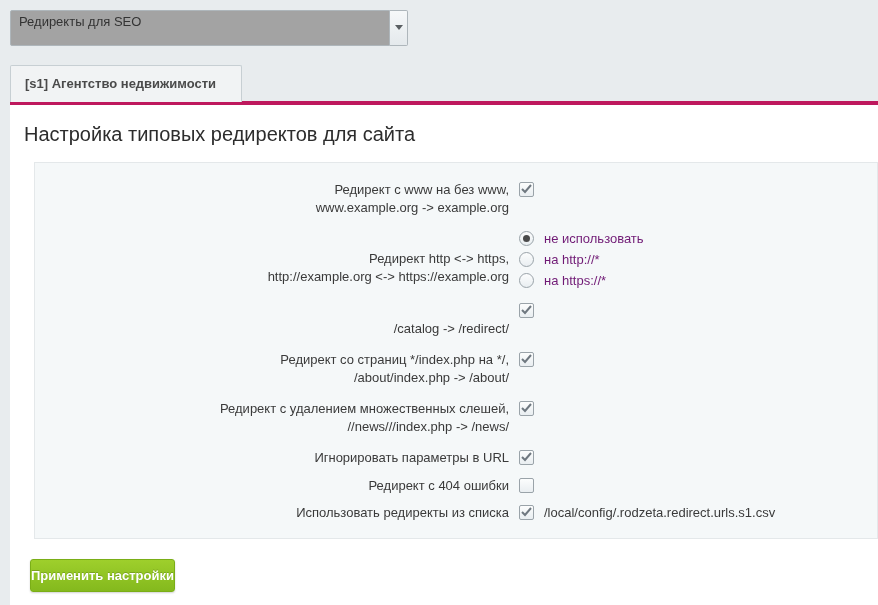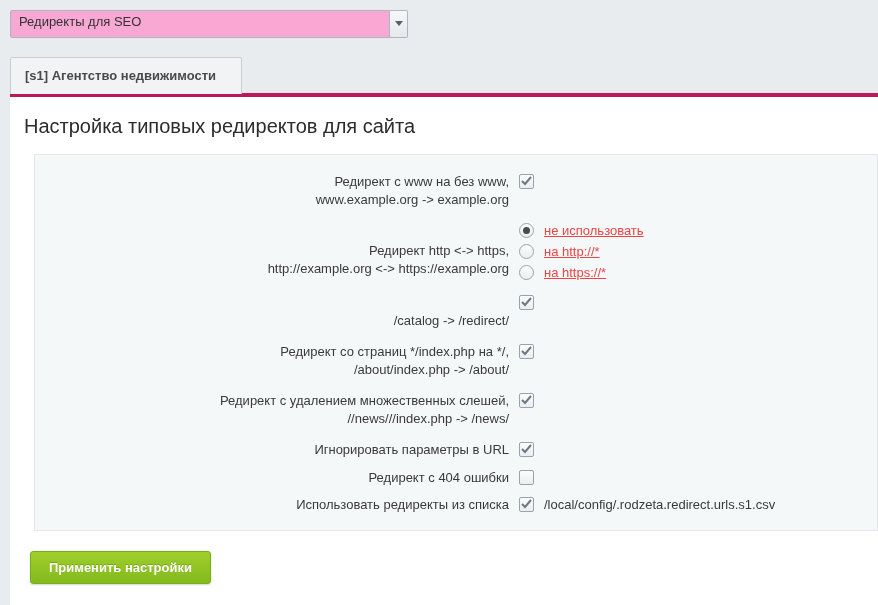--- a/index.html
+++ b/index.html
@@ -14,22 +14,22 @@
   .page {
     padding: 10px 0 10px 10px;
   }
   .select-wrap {
     display: inline-flex;
     align-items: stretch;
     margin-bottom: 18px;
   }
   .select-input {
     border: 1px solid #aeb6bb;
-    background: #f9a8d4;
-    height: 28px;
+    background: #a3a3a3;
+    height: 36px;
     line-height: 22px;
     padding: 0 8px;
     min-width: 380px;
     border-radius: 2px 0 0 2px;
     font-size: 13px;
     color: #333;
   }
   .select-btn {
     width: 18px;
     border: 1px solid #aeb6bb;
@@ -115,31 +115,31 @@
     justify-content: center;
     cursor: pointer;
   }
   .chk { border-radius: 2px; }
   .rdo { border-radius: 50%; }
   .rdo .dot {
     width: 7px; height: 7px; border-radius: 50%;
     background: #4a4a4a;
   }
   .chk svg { display: block; }
-  .opt-label { color: #ef4444; text-decoration: underline; }
+  .opt-label { color: #701a75; }
   .path-text { color: #3a3a3a; }
   .b { font-weight: normal; }
 
   .submit-bar {
     margin-top: 20px;
     padding-left: 6px;
   }
   .btn-green {
     display: inline-block;
-    padding: 8px 18px;
+    padding: 8px 0;
     font-size: 13px;
     font-weight: bold;
     color: #fff;
     background: linear-gradient(#9ecf2c, #84b91d);
     border: 1px solid #7aae17;
     border-radius: 3px;
     text-shadow: 0 -1px 0 rgba(0,0,0,0.18);
     box-shadow: 0 1px 2px rgba(0,0,0,0.18);
     cursor: pointer;
   }

